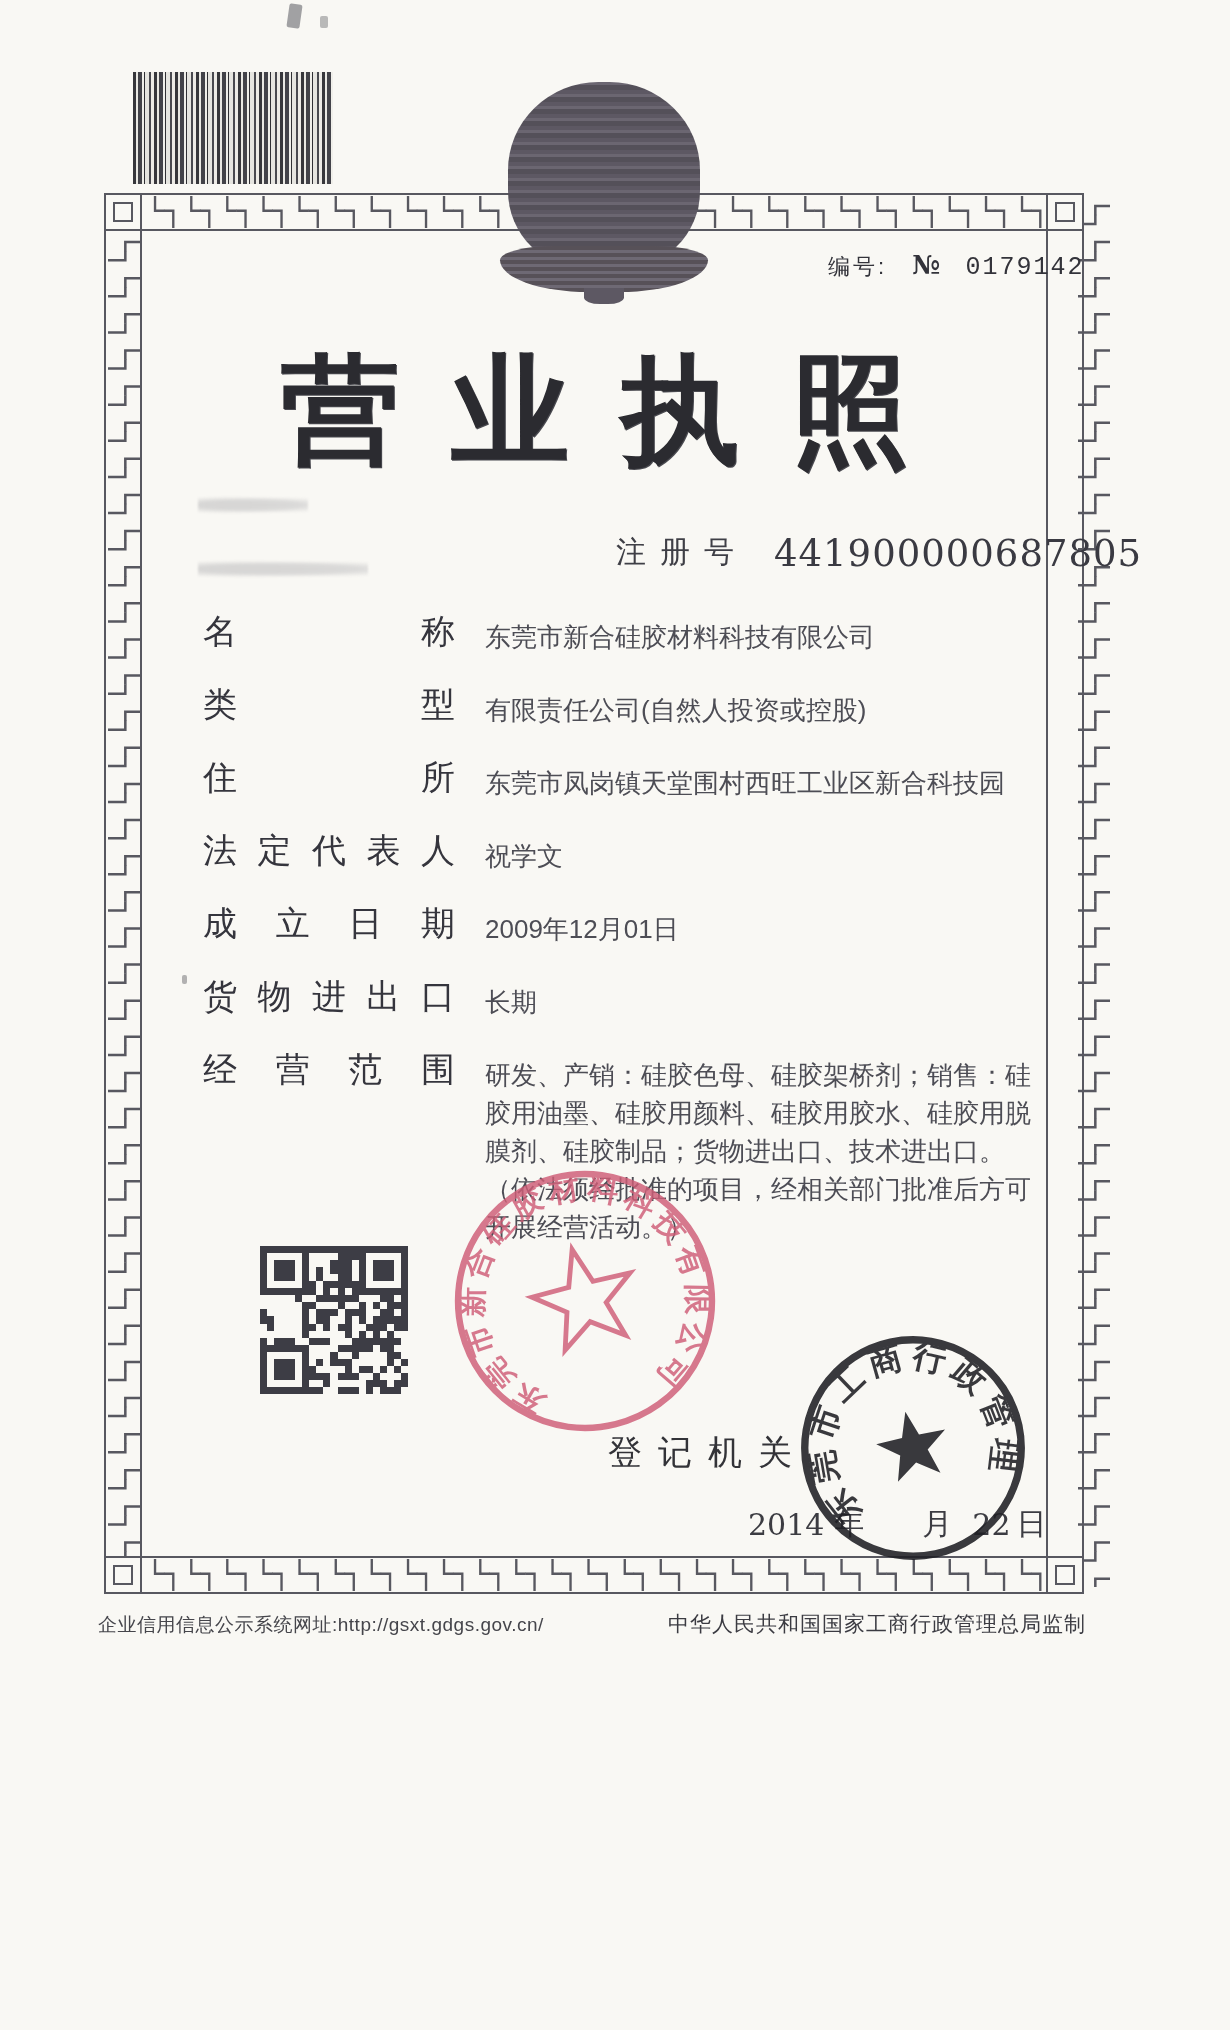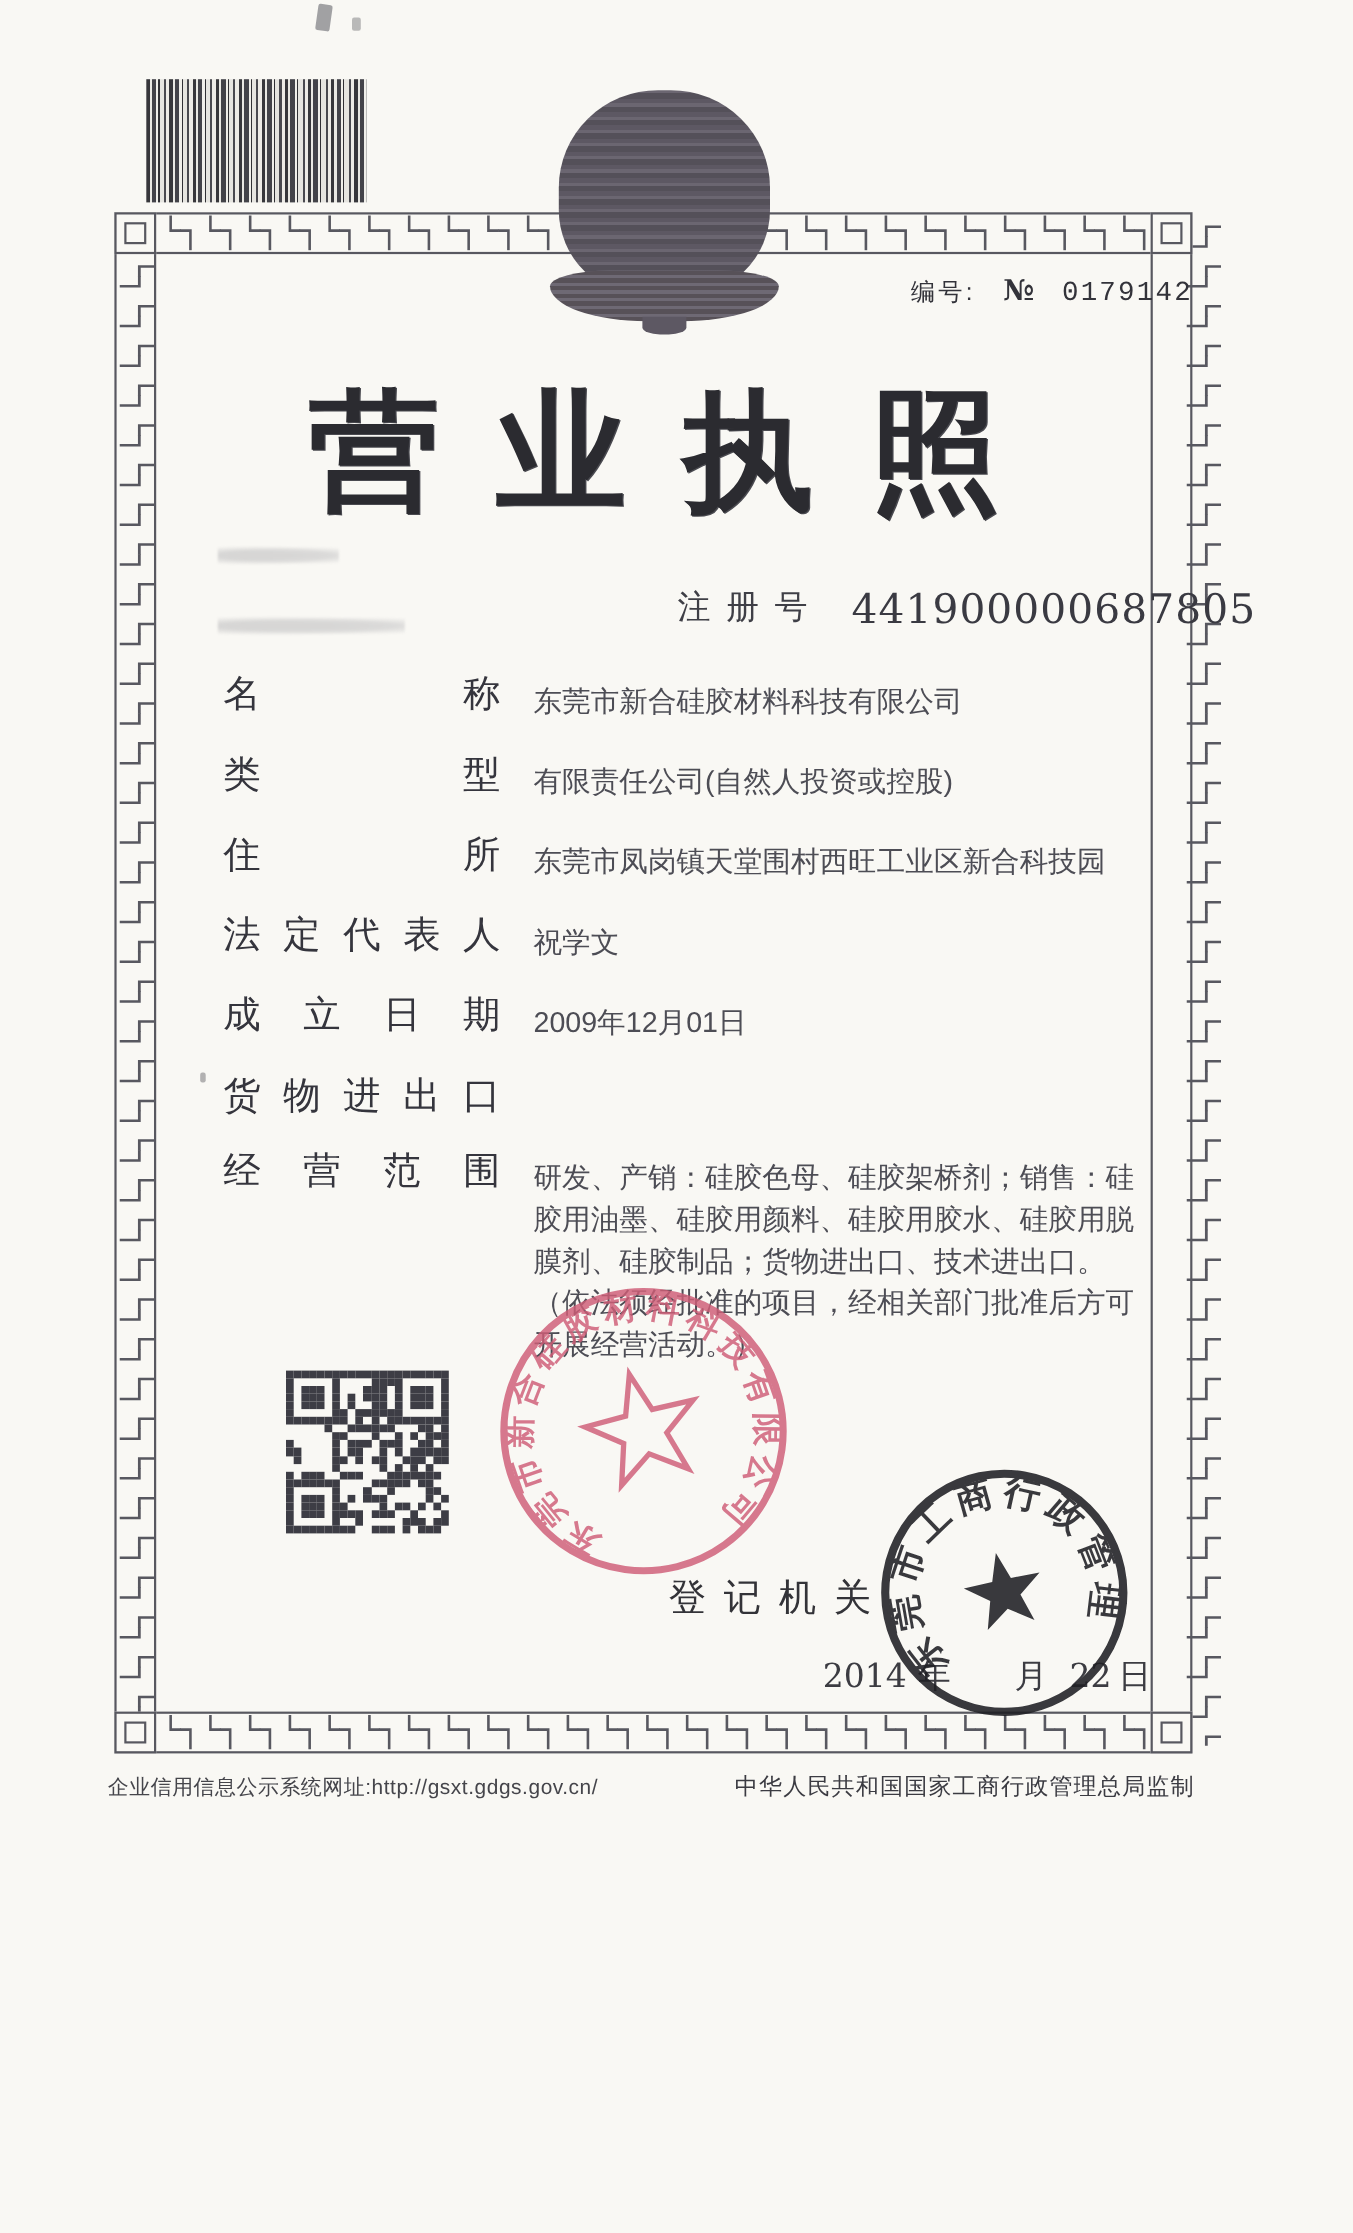--- a/index.html
+++ b/index.html
@@ -148,20 +148,21 @@
     <div class="frow">
       <div class="flabel">法定代表人</div>
       <div class="fvalue">祝学文</div>
     </div>
     <div class="frow">
       <div class="flabel">成立日期</div>
       <div class="fvalue">2009年12月01日</div>
     </div>
     <div class="frow">
       <div class="flabel">货物进出口</div>
+      <div class="fvalue">长期</div>
     </div>
     <div class="frow">
       <div class="flabel">经营范围</div>
       <div class="fvalue">研发、产销：硅胶色母、硅胶架桥剂；销售：硅胶用油墨、硅胶用颜料、硅胶用胶水、硅胶用脱膜剂、硅胶制品；货物进出口、技术进出口。（依法须经批准的项目，经相关部门批准后方可开展经营活动。）</div>
     </div>
   </div>
 
   <div class="qr">
       <div class="d"></div>
       <div class="d"></div>

